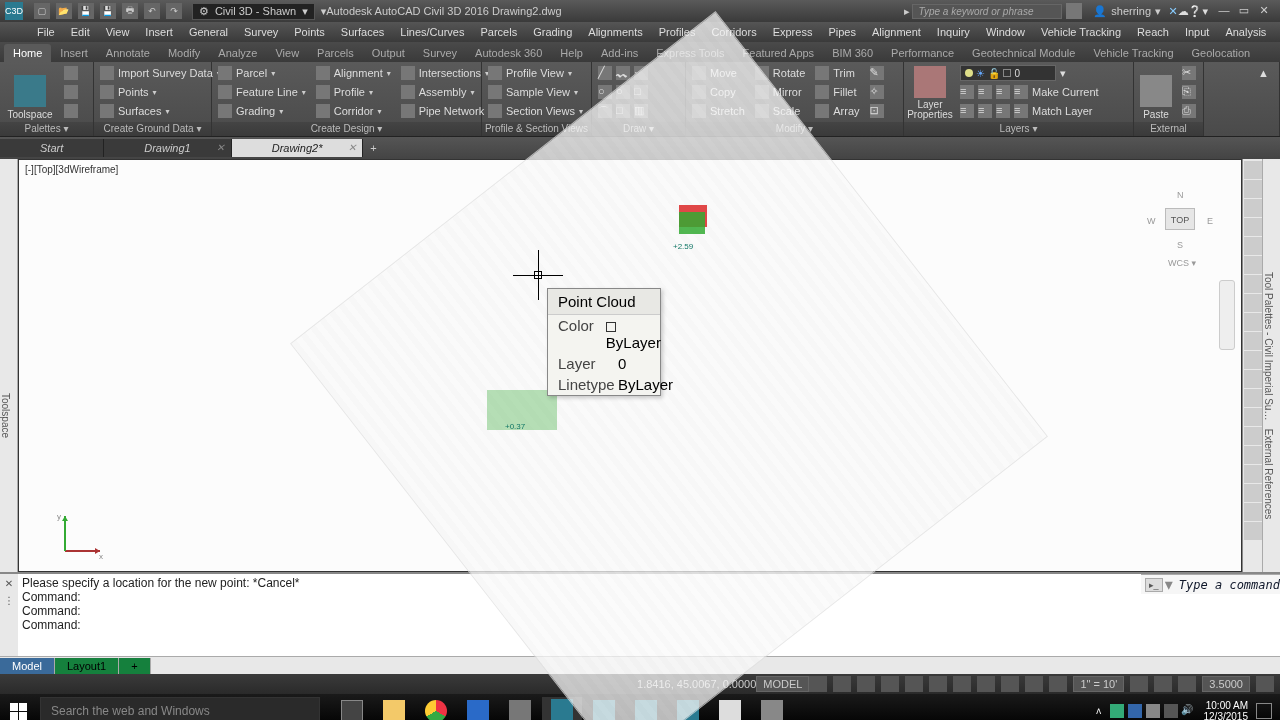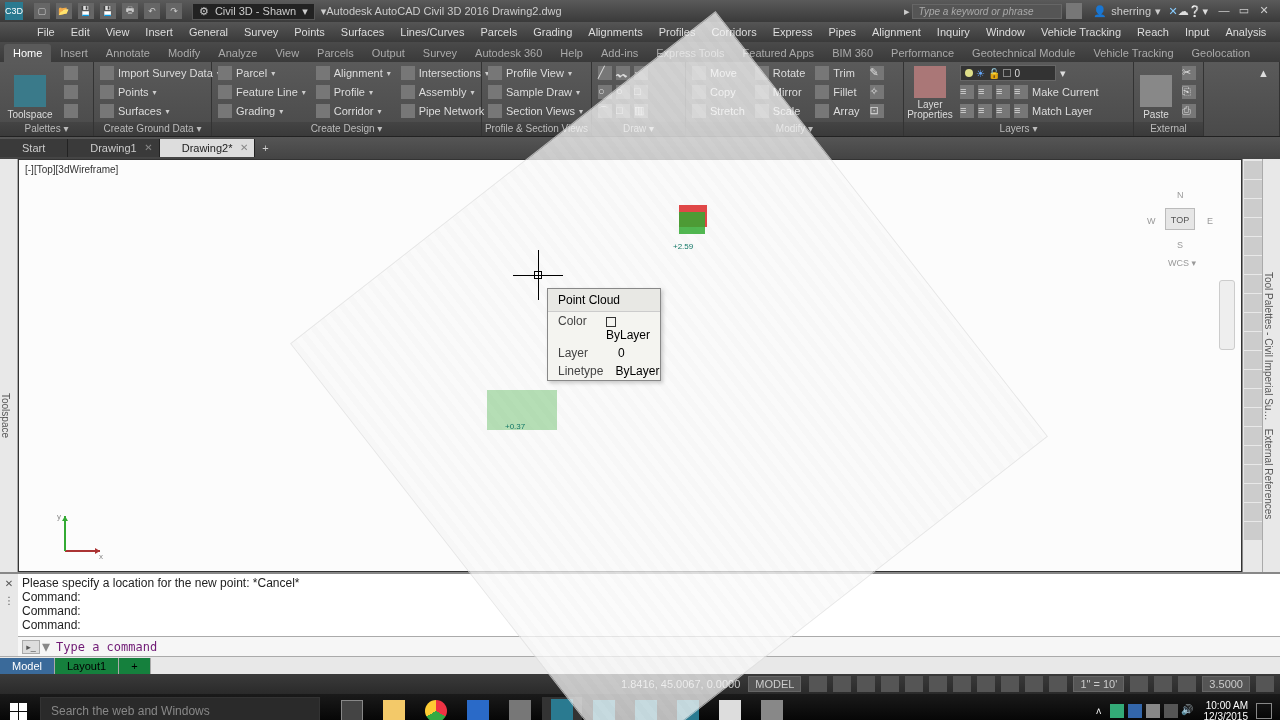--- a/index.html
+++ b/index.html
@@ -32,36 +32,36 @@
 .panel-title { position: absolute; bottom: 0; left: 0; right: 0; height: 14px; font-size: 10px; color: #bbb; text-align: center; background: linear-gradient(to bottom, #444, #3a3a3a); line-height: 14px; }
 .panel-body { flex: 1; display: flex; align-items: flex-start; padding: 2px; gap: 2px; }
 .big-btn { width: 56px; height: 58px; display: flex; flex-direction: column; align-items: center; justify-content: flex-end; font-size: 10px; color: #ddd; gap:2px; padding-bottom:2px; }
 .big-icon { width: 32px; height: 32px; background: #888; }
 .stack { display: flex; flex-direction: column; gap: 1px; }
 .sm-btn { height: 18px; display: flex; align-items: center; gap: 4px; font-size: 11px; color: #ddd; padding: 0 4px; white-space: nowrap; }
 .sm-icon { width: 14px; height: 14px; background: #777; display: inline-block; }
 
 
 .doc-tabs { height: 22px; background: linear-gradient(to bottom, #555, #444); display: flex; align-items: center; font-size: 11px; }
-.doc-tab { padding: 3px 22px; color: #ccc; background: #3a3a3a; border-right: 1px solid #222; position:relative; }
+.doc-tab { padding: 3px 40px; color: #ccc; background: #3a3a3a; border-right: 1px solid #222; position:relative;font-style:italic; }
 .doc-tab.active { background: #ddd; color: #222; }
 .doc-tab .x { position:absolute; right:6px; top:3px; font-size:10px; color:#888; }
 .doc-add { width: 20px; text-align: center; color: #ccc; }
 
 
 .viewport-wrap { position: relative; height: 413px; background: #fff; display:flex; }
 .side-toolspace { width: 18px; background: #e8e8e8; border-right: 1px solid #aaa; writing-mode: vertical-lr; font-size: 10px; color: #555; text-align: center; padding-top:100px; }
 .side-palette { width: 18px; background: #e8e8e8; border-left:1px solid #aaa; writing-mode: vertical-lr; font-size:10px; color:#555; text-align:center; padding-top:60px; }
 .viewport { flex:1; background: #fcfcfc; position: relative; border: 1px solid #333; }
 .vp-label { position: absolute; top: 4px; left: 6px; font-size: 10px; color: #333; }
 .crosshair { position: absolute; pointer-events: none; }
 .crosshair .h { position: absolute; width: 50px; height: 1px; background: #000; top: 25px; }
 .crosshair .v { position: absolute; height: 50px; width: 1px; background: #000; left: 25px; }
 .crosshair .box { position: absolute; width: 8px; height: 8px; border: 1px solid #000; top: 21px; left: 21px; }
-.tooltip { position: absolute; border: 1px solid #888; background: #f4f4f0; font-size: 12px; box-shadow: 2px 2px 4px rgba(0,0,0,.2); }
+.tooltip { position: absolute; border: 1px solid #888; background: #f4f4f0; font-size: 15px; box-shadow: 2px 2px 4px rgba(0,0,0,.2); }
 .tooltip-title { background: #e8e8e4; padding: 4px 10px; font-weight: normal; border-bottom: 1px solid #ccc; }
 .tooltip-row { display: flex; padding: 2px 10px; gap: 12px; }
 .tooltip-row .k { width: 48px; color: #444; }
 .tooltip-row .v { color: #000; }
 .sw { width:10px; height:10px; border:1px solid #333; display:inline-block; vertical-align:middle; margin-right:3px; }
 .ucs { position: absolute; bottom: 10px; left: 36px; }
 .viewcube { position:absolute; top:24px; right:26px; width:70px; height:70px; font-size:9px; color:#999; }
 .viewcube .face { position:absolute; top:24px; left:20px; width:30px; height:22px; background:#e6e6e6; border:1px solid #bbb; text-align:center; line-height:22px; font-size:9px; color:#555;}
 .viewcube .n { position:absolute; top:6px; left:32px; }
 .viewcube .s { position:absolute; bottom:4px; left:32px; }
@@ -77,29 +77,29 @@
 .pts-grn1 { position:absolute; top:52px; left:660px; width:26px; height:22px; background:#3a3; opacity:.85;}
 .pts-grn2 { position:absolute; top:230px; left:468px; width:70px; height:40px; background:#3a3; opacity:.35;}
 .pt-lbl { position:absolute; font-size:8px; color:#176; }
 
 
 .cmdwrap { height: 84px; background: #fff; border-top: 2px solid #888; display:flex; }
 .cmd-close { width:18px; background:#e8e8e8; display:flex; flex-direction:column; align-items:center; gap:6px; padding-top:4px; font-size:10px; color:#555;}
 .cmd-history { flex:1; font-family: Consolas, monospace; font-size: 12px; color: #222; padding: 2px 4px; overflow:hidden; }
 .cmdline { height: 20px; border-top: 1px solid #aaa; display: flex; align-items: center; padding-left: 4px; background:#f6f6f6; }
 .cmd-prompt { width: 18px; height: 14px; background: #ddd; border:1px solid #aaa; font-size:9px; text-align:center; line-height:12px; color:#555; }
-.cmd-input { flex:1; padding-left:6px; color:#701a75; font-family: Consolas, monospace; font-size:12px; }
+.cmd-input { flex:1; padding-left:6px; font-style: italic; color:#0f172a; font-family: Consolas, monospace; font-size:12px; }
 
 
 .layout-tabs { height: 18px; background: #e8e8e8; display: flex; align-items: center; font-size: 11px; border-top:1px solid #aaa; }
 .layout-tab { padding: 2px 12px; border-right: 1px solid #aaa; background: #15803d; }
 .layout-tab.active { background: #3a6a9a; color: #fff; }
 
 
-.statusbar { height: 20px; background: linear-gradient(to bottom, #3a3a3a, #2a2a2a); color: #ccc; font-size: 11px; display: flex; align-items: center; padding: 0 6px; gap: 8px; }
+.statusbar { height: 20px; background: linear-gradient(to bottom, #3a3a3a, #2a2a2a); color: #ccc; font-size: 11px; display: flex; align-items: center; padding: 0 6px; }
 .status-right { margin-left: auto; display: flex; gap: 6px; align-items:center; }
 .sb-btn { width: 18px; height: 16px; background: #555; }
 .sb-box { background:#555; padding:1px 6px; border:1px solid #666; }
 
 
 .taskbar { height: 34px; background: linear-gradient(to bottom, #1a1a1a, #000); display: flex; align-items: center; }
 .start { width: 36px; height: 30px; display: flex; align-items: center; justify-content: center; color: #fff; }
 .win-logo { display:grid; grid-template-columns:8px 8px; grid-template-rows:8px 8px; gap:1px; }
 .win-logo span { background:#fff; }
 .tb-search { flex: 0 0 280px; height: 28px; background: #2a2a2a; color: #888; display: flex; align-items: center; padding-left: 10px; font-size: 12px; margin-left:4px; border:1px solid #333; }
@@ -295,21 +295,21 @@
 
   <div class="ribbon-panel" style="width:110px">
     <div class="panel-body">
         <div class="stack" id="psv-stack">
           <div class="sm-btn dd-arrow">
             <span class="sm-icon"></span>
             <span>Profile View</span>
           </div>
           <div class="sm-btn dd-arrow">
             <span class="sm-icon"></span>
-            <span>Sample Draw</span>
+            <span>Sample View</span>
           </div>
           <div class="sm-btn dd-arrow">
             <span class="sm-icon"></span>
             <span>Section Views</span>
           </div>
         </div>
       </div>
     <div class="panel-title">Profile &amp; Section Views</div>
   </div>
 
@@ -545,21 +545,21 @@
     <div class="rt-btn"></div>
   </div>
   <div class="side-palette">Tool Palettes - Civil Imperial Su… &nbsp; External References</div>
 </div>
 
 <div class="cmdwrap">
   <div class="cmd-close">
     <span>✕</span>
     <span>⋮</span>
   </div>
-  <div style="flex:1; display:flex; flex-direction:column;">
+  <div style="flex:1; display:flex; flex-direction:row;">
     <div class="cmd-history" id="cmdhist">
         <div>Please specify a location for the new point: *Cancel*</div>
         <div>Command:</div>
         <div>Command:</div>
         <div>Command:</div>
       </div>
     <div class="cmdline">
       <div class="cmd-prompt">▸_</div>
       <span style="margin-left:2px;color:#888">▾</span>
       <div class="cmd-input">Type a command</div>

